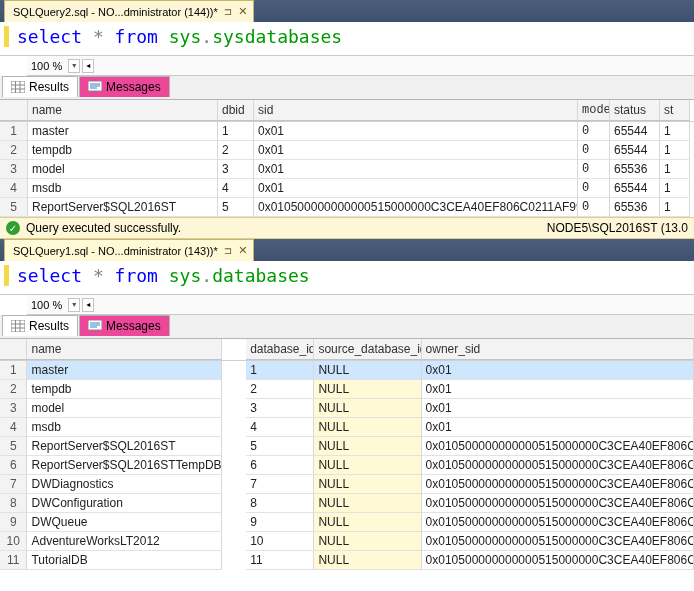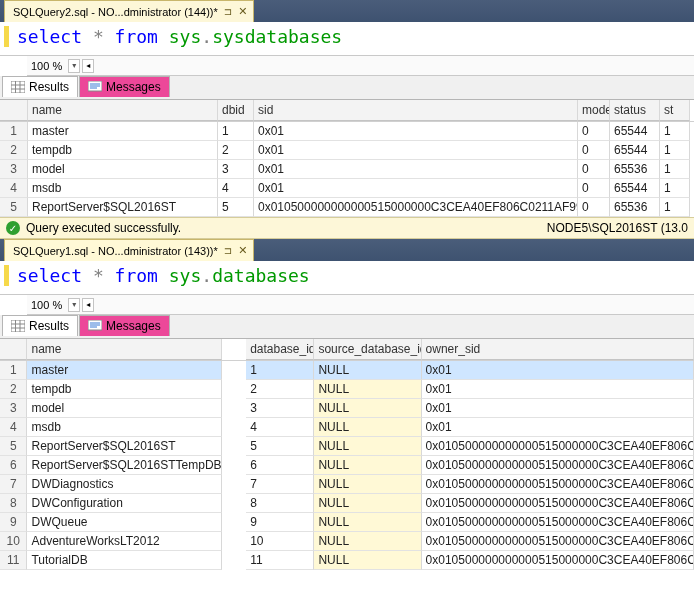--- a/index.html
+++ b/index.html
@@ -34,21 +34,21 @@
   .rownum { width: 28px; text-align: center; background: #f3f3f3; color: #555; }
   .grid .header .rownum { background: #f3f3f3; }
   .null { background: #fff9d6; }
   .row.selected .cell.datacell { background: #cfe6ff; }
   .status { background: #fdf7d8; border-top: 1px solid #d6cd9b; border-bottom: 1px solid #d6cd9b; display: flex; align-items: center; justify-content: space-between; padding: 3px 6px; font-size: 12px; }
   .status-left { display: flex; align-items: center; gap: 6px; }
   .check { width: 14px; height: 14px; border-radius: 50%; background: #2fa02f; display: inline-flex; align-items: center; justify-content: center; color: #fff; font-size: 10px; }
   .col-name1 { width: 190px; }
   .col-dbid { width: 36px; }
   .col-sid { width: 324px; }
-  .col-mode { width: 32px; }
+  .col-mode { width: 32px; font-family: Liberation Mono, monospace; }
   .col-status1 { width: 50px; }
   .col-status2 { width: 30px; }
   .col-name2 { width: 200px; }
   .col-dbid2 { width: 70px; margin-left: 24px; }
   .col-srcdb { width: 110px; }
   .col-owner { width: 280px; }
   .chev { font-size: 8px; color: #555; }
 </style>
 </head>
 <body>

